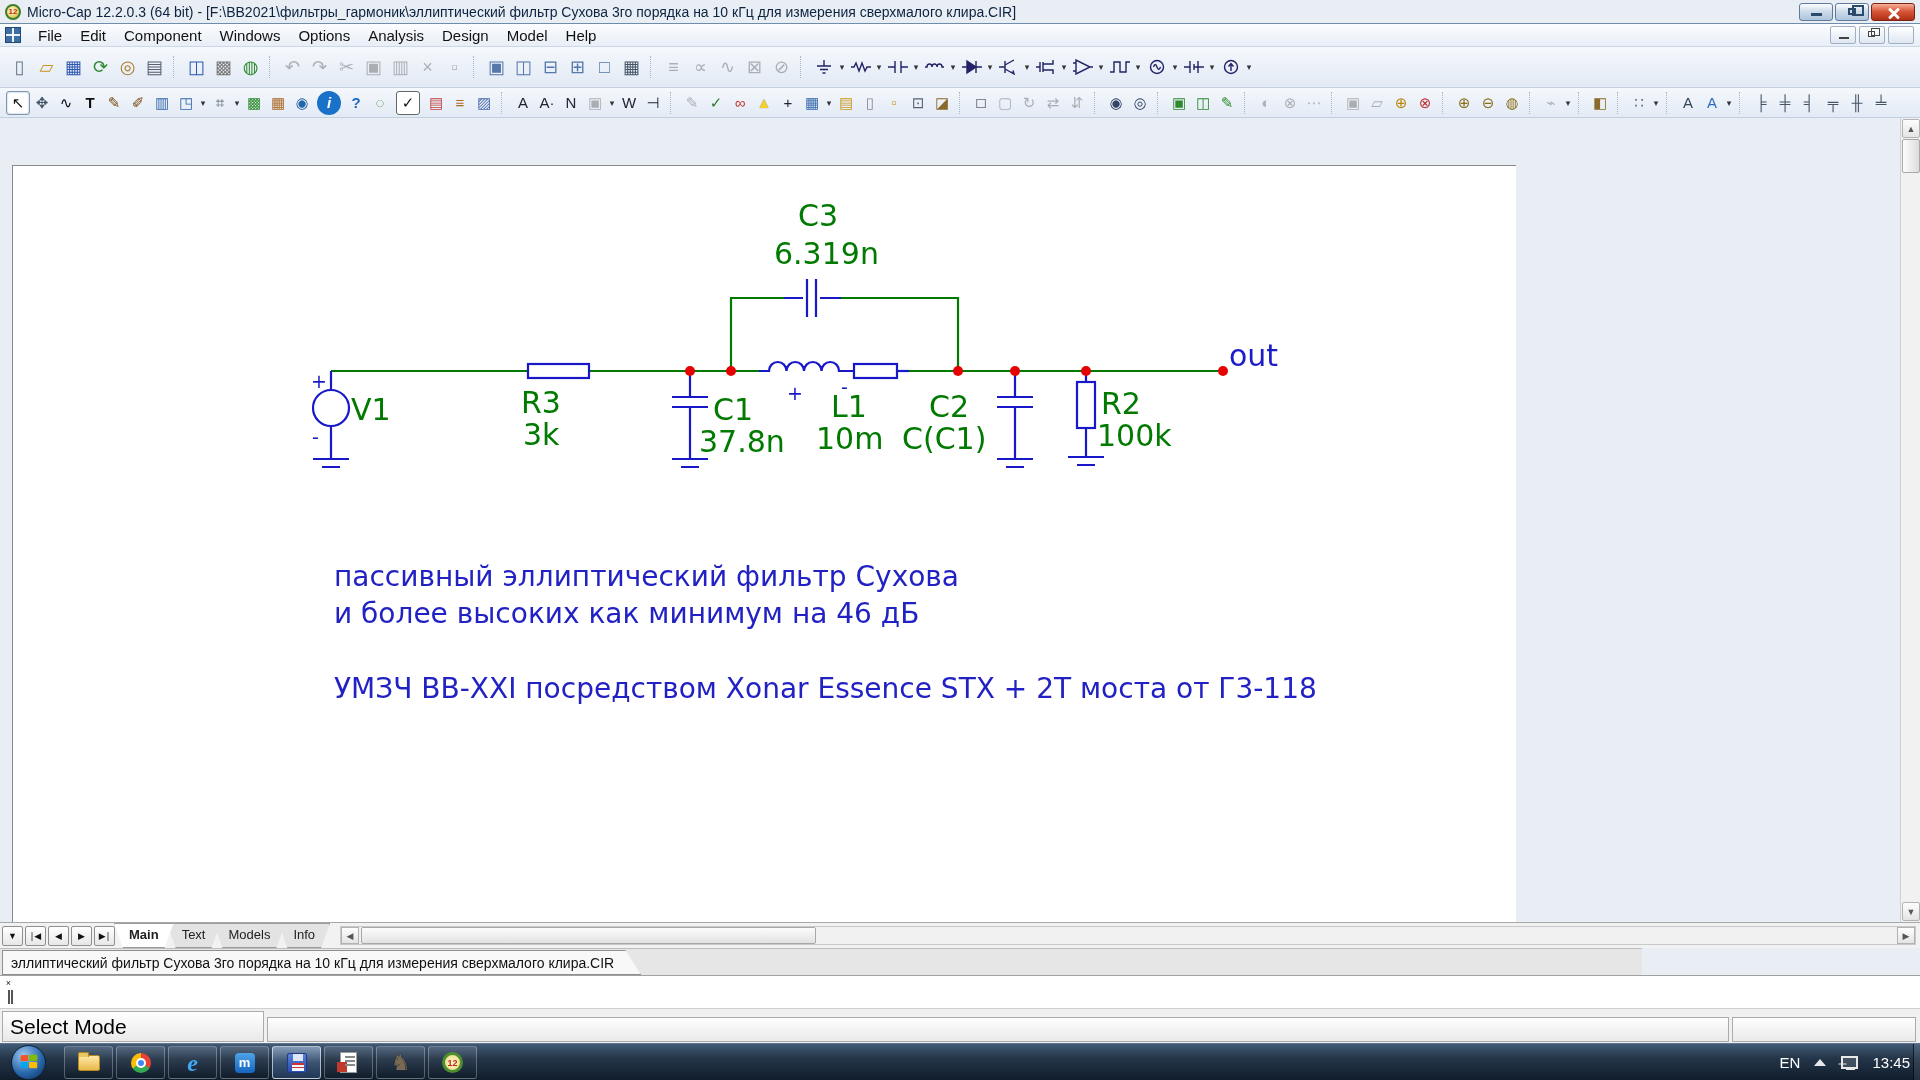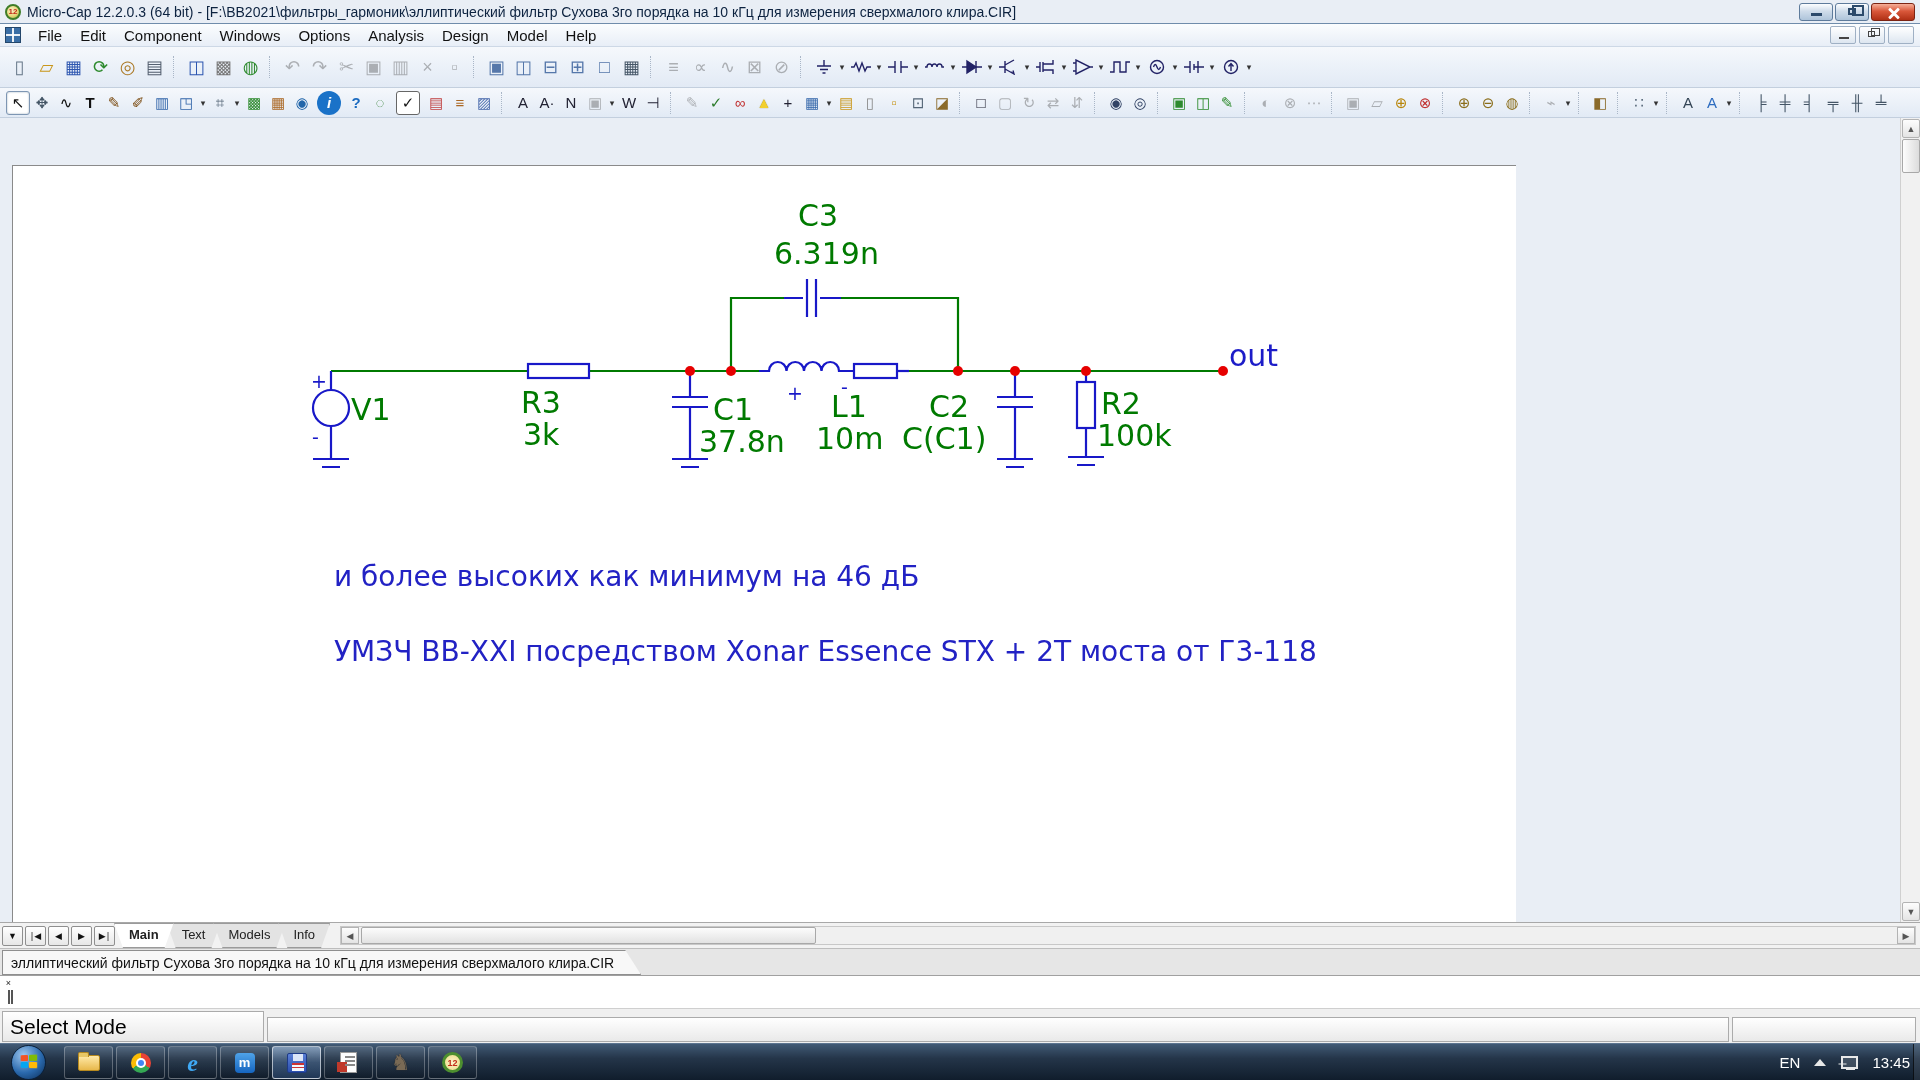--- a/index.html
+++ b/index.html
@@ -83,21 +83,21 @@
   .stab.active{background:#fff;font-weight:bold;z-index:2;}
   .hscroll{position:relative;flex:1;height:19px;margin:0 4px 0 10px;background:#f0f0f0;border:1px solid #c8c8c8;}
   .hs-left{position:absolute;left:0;top:0;width:18px;height:17px;}
   .hs-right{position:absolute;right:0;top:0;width:18px;height:17px;}
   .hs-btn{background:linear-gradient(#fdfdfd,#e4e4e4);border:1px solid #b3b3b3;color:#555;font-size:9px;
     display:flex;align-items:center;justify-content:center;}
   .hthumb{position:absolute;left:20px;top:0;width:455px;height:17px;background:linear-gradient(#fcfcfc,#e2e2e2);
     border:1px solid #a8a8a8;border-radius:2px;}
 
   
-  .filetabrow{position:absolute;left:0;top:948px;width:1920px;height:27px;background:#e6e6e6;border-top:1px solid #bdbdbd;}
+  .filetabrow{position:absolute;left:0;top:948px;width:1642px;height:27px;background:#e6e6e6;border-top:1px solid #bdbdbd;}
   .filetab{position:absolute;left:2px;top:1px;height:25px;padding:4px 26px 0 8px;font-size:14px;color:#111;
     background:#f8f8f8;border:1px solid #8f8f8f;clip-path:polygon(0 0,calc(100% - 16px) 0,100% 100%,0 100%);}
 
   
   .dockpanel{position:absolute;left:0;top:975px;width:1920px;height:33px;background:#fff;border-top:1px solid #a0a0a0;}
   .dock-close{position:absolute;left:3px;top:1px;width:11px;height:11px;font-size:9px;color:#222;
     display:flex;align-items:center;justify-content:center;}
   .dock-caret{position:absolute;left:8px;top:14px;width:2px;height:14px;background:#555;}
   .dock-caret::before{content:"";position:absolute;left:3px;top:0;width:2px;height:14px;background:#555;}
 
@@ -443,20 +443,21 @@
     </g>
     <g font-family="DejaVu Sans, Liberation Sans, sans-serif" font-size="19" fill="#1818c8">
       <text x="310" y="340">+</text>
       <text x="311" y="396">-</text>
       <text x="786" y="352">+</text>
       <text x="840" y="346">-</text>
     </g>
     <text x="1228" y="318" font-family="DejaVu Sans, Liberation Sans, sans-serif" font-size="30" fill="#1c1cc8">out</text>
   </svg>
   <div class="notes" style="color: rgb(34, 34, 196);">
+      <div class="note-line">пассивный эллиптический фильтр Сухова</div>
       <div class="note-line">и более высоких как минимум на 46 дБ</div>
       <div class="note-gap"></div>
       <div class="note-line">УМЗЧ ВВ-XXI посредством Xonar Essence STX + 2Т моста от Г3-118</div>
     </div>
 </div>
 
 <div class="vscroll">
   <div class="sbtn" style="top:1px">▲</div>
   <div class="vthumb"></div>
   <div class="sbtn" style="bottom:1px">▼</div>

